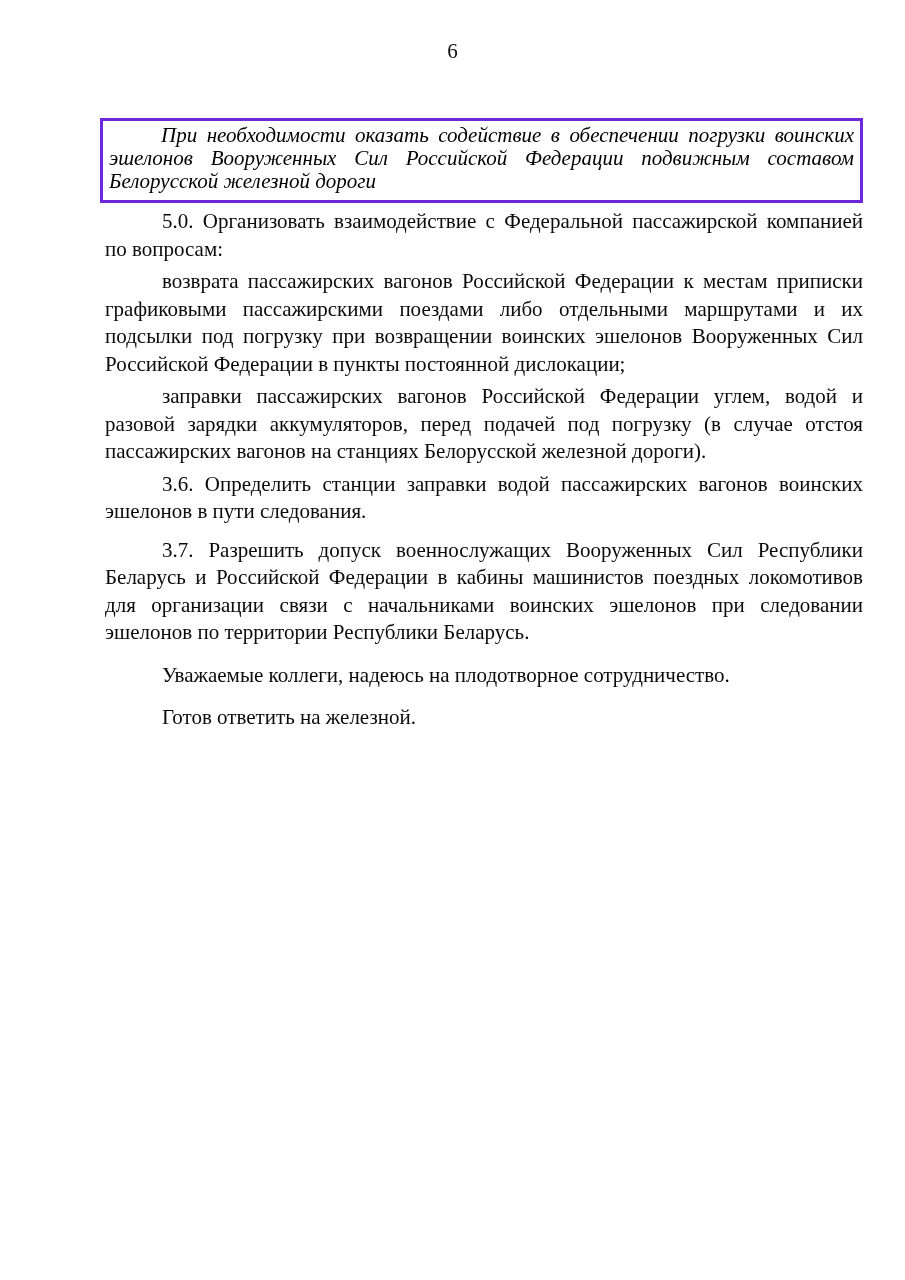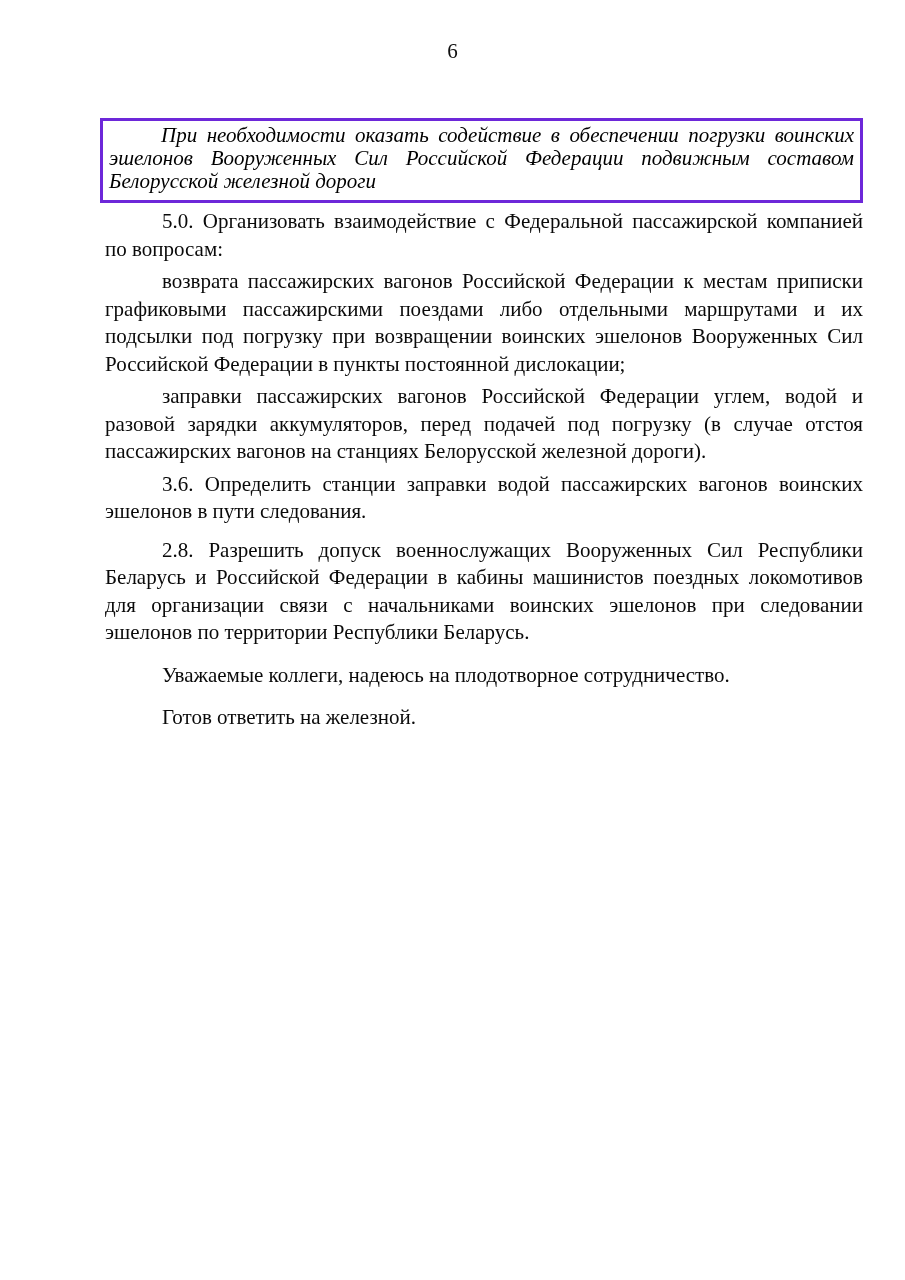--- a/index.html
+++ b/index.html
@@ -78,21 +78,21 @@
 
     <p class="para">5.0. Организовать взаимодействие с Федеральной пассажирской компанией по вопросам:</p>
 
     <p class="para">возврата пассажирских вагонов Российской Федерации к местам приписки графиковыми пассажирскими поездами либо отдельными маршрутами и их подсылки под погрузку при возвращении воинских эшелонов Вооруженных Сил Российской Федерации в пункты постоянной дислокации;</p>
 
     <p class="para">заправки пассажирских вагонов Российской Федерации углем, водой и разовой зарядки аккумуляторов, перед подачей под погрузку (в случае отстоя пассажирских вагонов на станциях Белорусской железной дороги).</p>
 
     <p class="para">3.6. Определить станции заправки водой пассажирских вагонов воинских эшелонов в пути следования.</p>
 
 
-    <p class="para after-box">2.8. Разрешить допуск военнослужащих Вооруженных Сил Республики Беларусь и Российской Федерации в кабины машинистов поездных локомотивов для организации связи с начальниками воинских эшелонов при следовании эшелонов по территории Республики Беларусь.</p>
+    <p class="para after-box">3.7. Разрешить допуск военнослужащих Вооруженных Сил Республики Беларусь и Российской Федерации в кабины машинистов поездных локомотивов для организации связи с начальниками воинских эшелонов при следовании эшелонов по территории Республики Беларусь.</p>
 
     <p class="para spaced">Уважаемые коллеги, надеюсь на плодотворное сотрудничество.</p>
 
     <p class="para spaced">Готов ответить на железной.</p>
 
   </div>
 
 </div>
 
 </body></html>

